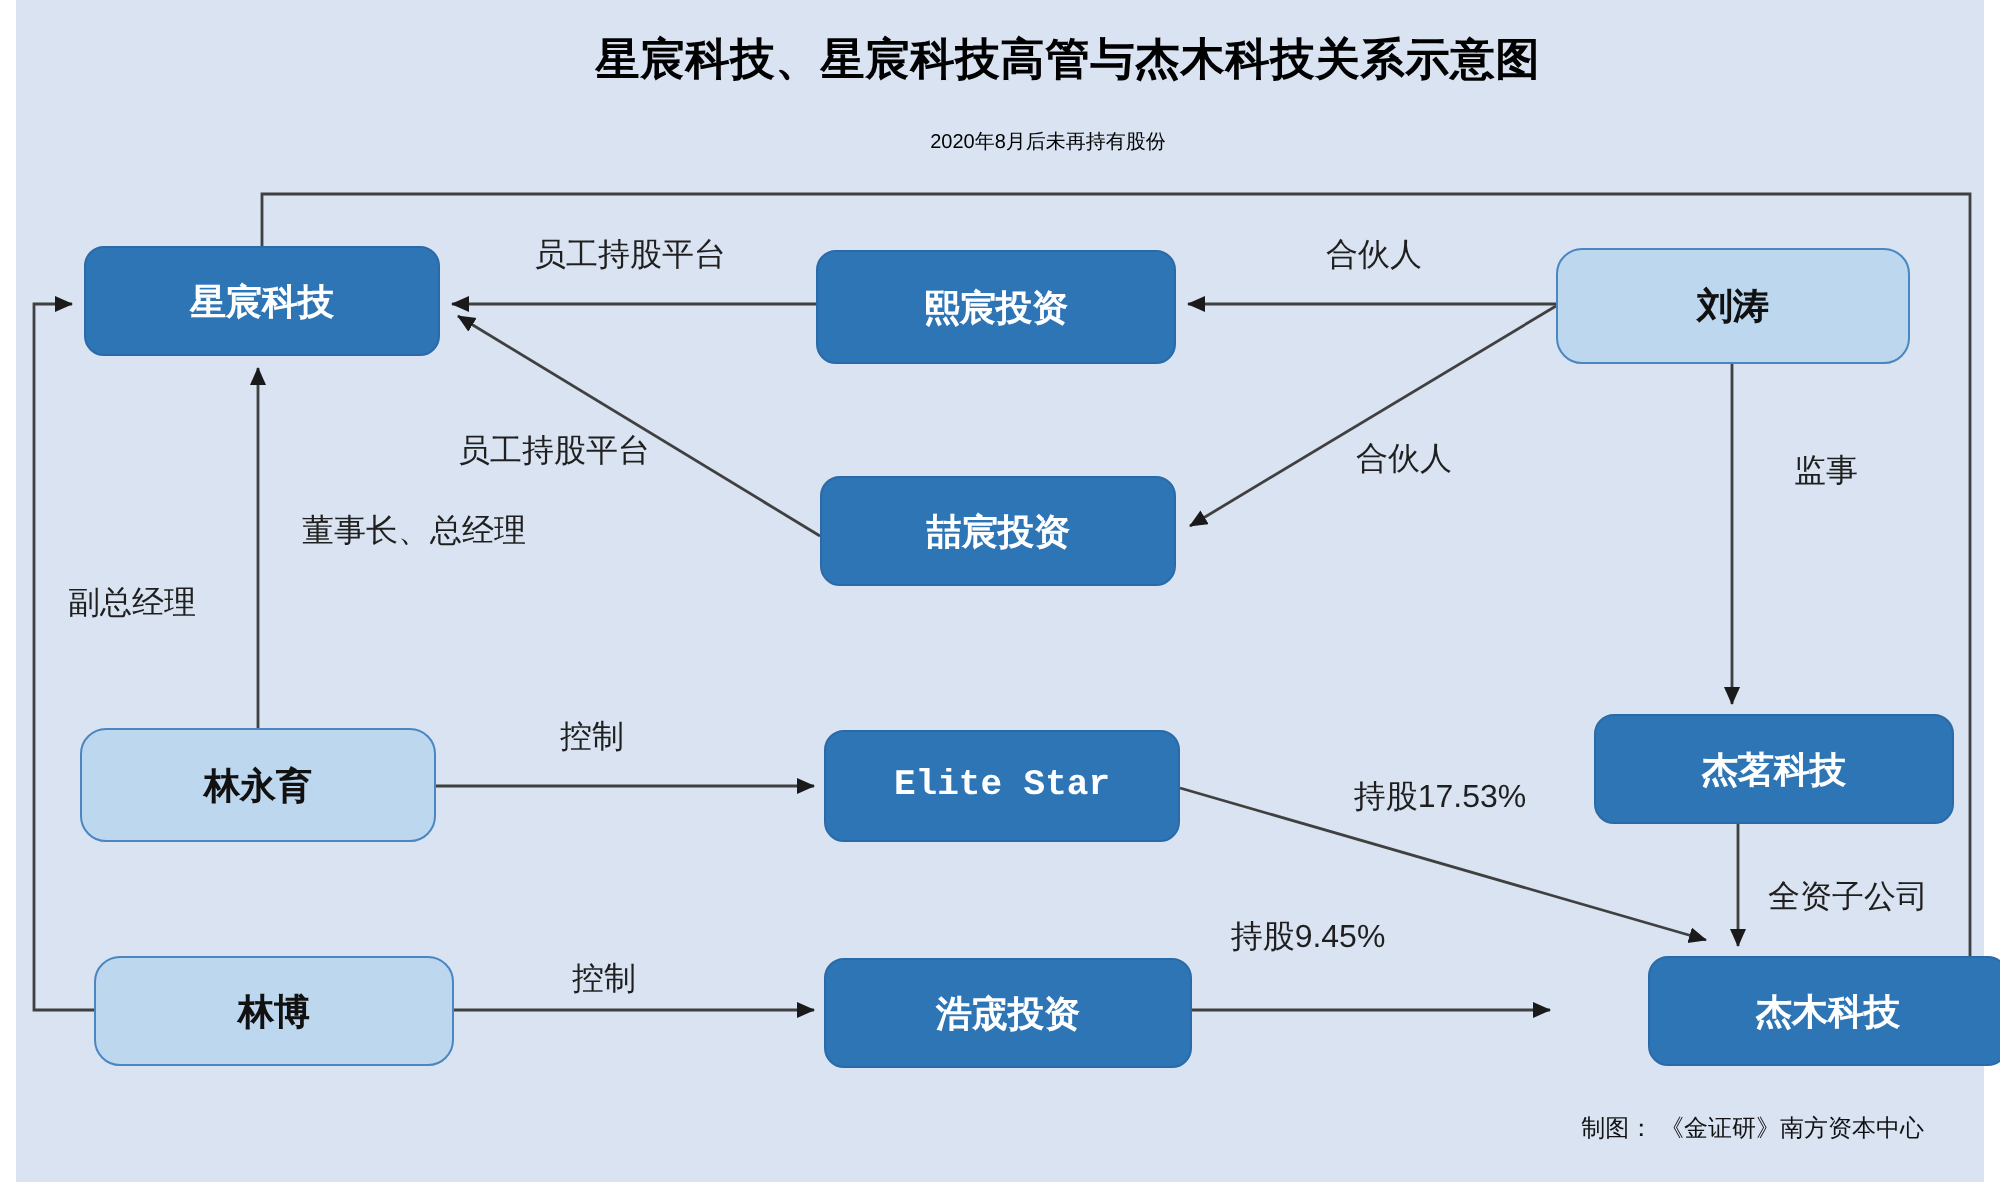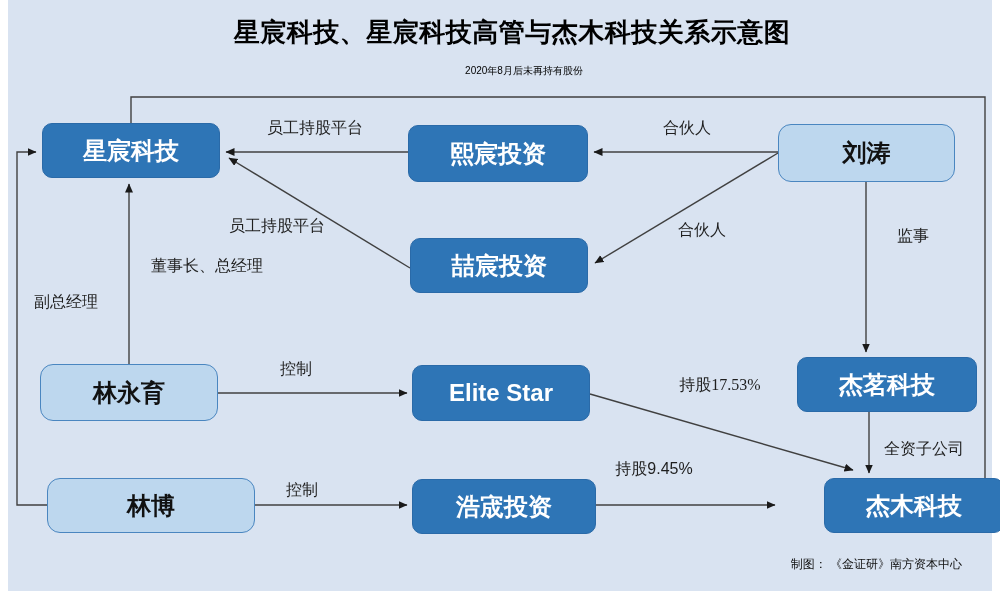--- a/index.html
+++ b/index.html
@@ -8,56 +8,56 @@
     --node_dark_border:#2a6aa8;
     --node_light:#bdd7ee;
     --node_light_border:#4a86c0;
     --line:#404040;
     --text_dark:#1f1f1f;
   }
   html,body{margin:0;padding:0;background:#ffffff;}
   body{font-family:"Liberation Sans","DejaVu Sans",sans-serif;}
   #stage{position:relative;width:1000px;height:591px;background:#ffffff;overflow:hidden;}
   #bg{position:absolute;left:8px;right:8px;top:0;bottom:0;background:var(--background);}
-  #title{position:absolute;left:512px;top:15px;transform:translateX(-50%);
-         font-size:26px;font-weight:bold;color:#000;white-space:nowrap;letter-spacing:.5px;}
+  #title{position:absolute;left:534px;top:15px;transform:translateX(-50%);
+         font-size:22px;font-weight:bold;color:#000;white-space:nowrap;letter-spacing:.5px;}
   #subtitle{position:absolute;left:524px;top:64px;transform:translateX(-50%);
          font-size:10px;color:#000;white-space:nowrap;}
   #credit{position:absolute;right:38px;top:556px;font-size:12px;color:#111;white-space:nowrap;}
   svg.edges{position:absolute;left:0;top:0;width:1000px;height:591px;}
   .node{position:absolute;display:flex;align-items:center;justify-content:center;
-        font-size:24px;font-weight:bold;box-sizing:border-box;white-space:nowrap;}
+        font-size:18px;font-weight:bold;box-sizing:border-box;white-space:nowrap;font-family:Liberation Mono, monospace;}
   .node.dark{background:var(--node_dark);border:1px solid var(--node_dark_border);
         border-radius:10px;color:#ffffff;}
   .node.light{background:var(--node_light);border:1.5px solid var(--node_light_border);
         border-radius:13px;color:#111111;}
   .elabel{position:absolute;transform:translate(-50%,-50%);font-size:16px;color:var(--text_dark);
         white-space:nowrap;}
   
   #n-xingchen {left:42px; top:123px;width:178px;height:55px;}
   #n-xichen   {left:408px;top:125px;width:180px;height:57px;}
   #n-liutao   {left:778px;top:124px;width:177px;height:58px;}
   #n-zhechen  {left:410px;top:238px;width:178px;height:55px;}
   #n-linyongyu{left:40px; top:364px;width:178px;height:57px;}
   #n-elitestar{left:412px;top:365px;width:178px;height:56px;}
   #n-jieming  {left:780px;top:357px;width:180px;height:55px;margin-left:17px;}
-  #n-linbo    {left:47px; top:478px;width:208px;height:55px;}
+  #n-linbo    {left:47px; top:478px;width:180px;height:55px;}
   #n-haocheng {left:412px;top:479px;width:184px;height:55px;}
   #n-jiemu    {left:824px;top:478px;width:180px;height:55px;}
   
   #l-emp1   {left:315px;top:128px;}
   #l-emp2   {left:277px;top:226px;}
   #l-partner1{left:687px;top:128px;}
   #l-partner2{left:702px;top:230px;}
   #l-jianshi{left:913px;top:236px;}
   #l-chairman{left:207px;top:266px;}
   #l-deputy {left:66px;top:302px;}
   #l-control1{left:296px;top:369px;}
   #l-control2{left:302px;top:490px;}
-  #l-hold17 {left:720px;top:385px;font-family:Liberation Serif, serif;}
+  #l-hold17 {left:720px;top:399px;}
   #l-hold9  {left:654px;top:469px;}
   #l-wholly {left:924px;top:449px;}
 </style>
 </head>
 <body>
 
 <div id="stage">
   <div id="bg"></div>
 
   <div id="title">星宸科技、星宸科技高管与杰木科技关系示意图</div>

